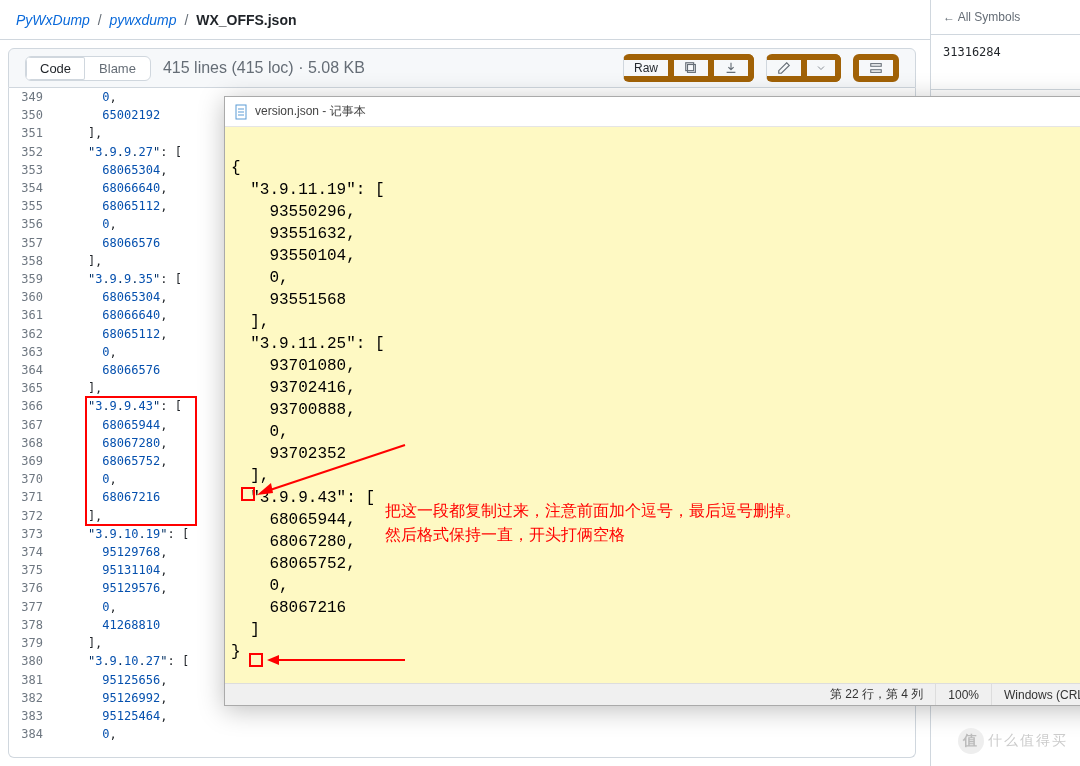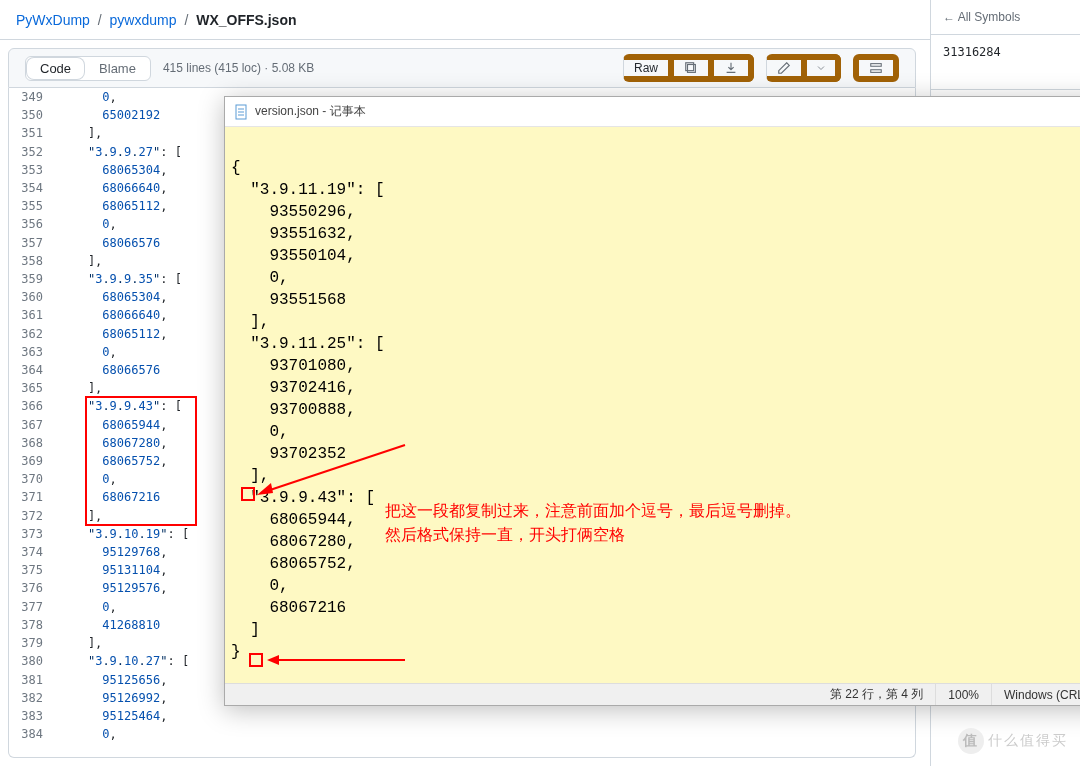--- a/index.html
+++ b/index.html
@@ -1,39 +1,39 @@
 <!DOCTYPE html>
 <html><head>
 <meta charset="utf-8">
 <style>
 * { box-sizing: border-box; margin: 0; padding: 0; }
 body { font-family: -apple-system, BlinkMacSystemFont, "Segoe UI", Helvetica, Arial, sans-serif; font-size: 12px; background: #fff; color: #1f2328; width: 1080px; height: 766px; overflow: hidden; position: relative; }
 
 
 .gh-header { height: 40px; display: flex; align-items: center; padding: 0 16px; border-bottom: 1px solid #d0d7de; }
 .breadcrumb { font-size: 14px; }
-.breadcrumb a { color: #0969da; text-decoration: none; }
+.breadcrumb a { color: #0969da; text-decoration: none; font-style: italic; }
 .breadcrumb .sep { color: #656d76; margin: 0 4px; }
 .breadcrumb .current { font-weight: 600; }
 .gh-header .spacer { flex: 1; }
 .top-link { display: flex; align-items: center; gap: 4px; color: #656d76; font-size: 12px; cursor: pointer; }
 
 
 .right-panel { position: absolute; right: 0; top: 0; width: 150px; border-left: 1px solid #d0d7de; background: #fff; height: 100%; }
 .right-panel .back { padding: 10px 12px; font-size: 12px; color: #656d76; border-bottom: 1px solid #d0d7de; cursor: pointer; }
 .right-panel .symbol { padding: 10px 12px; font-size: 12px; font-family: ui-monospace, monospace; }
 .right-panel .ref-row { display: flex; align-items: center; gap: 8px; padding: 6px 12px; border-top: 1px solid #d0d7de; margin-top: 20px; font-size: 12px; color: #656d76; }
 
 
 .blob-toolbar { height: 40px; display: flex; align-items: center; padding: 0 16px; border-bottom: 1px solid #d0d7de; gap: 12px; background: #f6f8fa; border-radius: 6px 6px 0 0; margin: 0 8px; border: 1px solid #d0d7de; border-bottom: 1px solid #d0d7de; }
 .blob-toolbar { margin-top: 8px; width: 908px; }
 .seg { display: flex; border: 1px solid #d0d7de; border-radius: 6px; overflow: hidden; background: #fff; }
 .seg button { border: none; background: transparent; padding: 4px 14px; font-size: 13px; cursor: pointer; color: #656d76; }
-.seg button.active { background: #fff; color: #1f2328; font-weight: 500; box-shadow: inset 0 0 0 1px #d0d7de; border-radius: 8px; }
-.meta { color: #656d76; font-size: 12px; }
+.seg button.active { background: #fff; color: #1f2328; font-weight: 500; box-shadow: inset 0 0 0 1px #d0d7de; border-radius: 2px; }
+.meta { color: #656d76; font-size: 16px; }
 .blob-toolbar .spacer { flex: 1; }
 .tb-btn { border: 6px solid #a16207; background: #f6f8fa; border-radius: 6px; padding: 4px 10px; font-size: 12px; cursor: pointer; color: #24292f; display: inline-flex; align-items: center; height: 28px; }
 .tb-group { display: flex; }
 .tb-group .tb-btn { border-radius: 0; border-left: none; }
 .tb-group .tb-btn:first-child { border-radius: 6px 0 0 6px; border-left: 1px solid #d0d7de; }
 .tb-group .tb-btn:last-child { border-radius: 0 6px 6px 0; }
 .ic { width: 14px; height: 14px; display: inline-block; }
 
 
 .code-area { position: absolute; left: 8px; top: 88px; width: 908px; height: 670px; border: 1px solid #d0d7de; border-top: none; border-radius: 0 0 6px 6px; overflow: hidden; background: #fff; }

